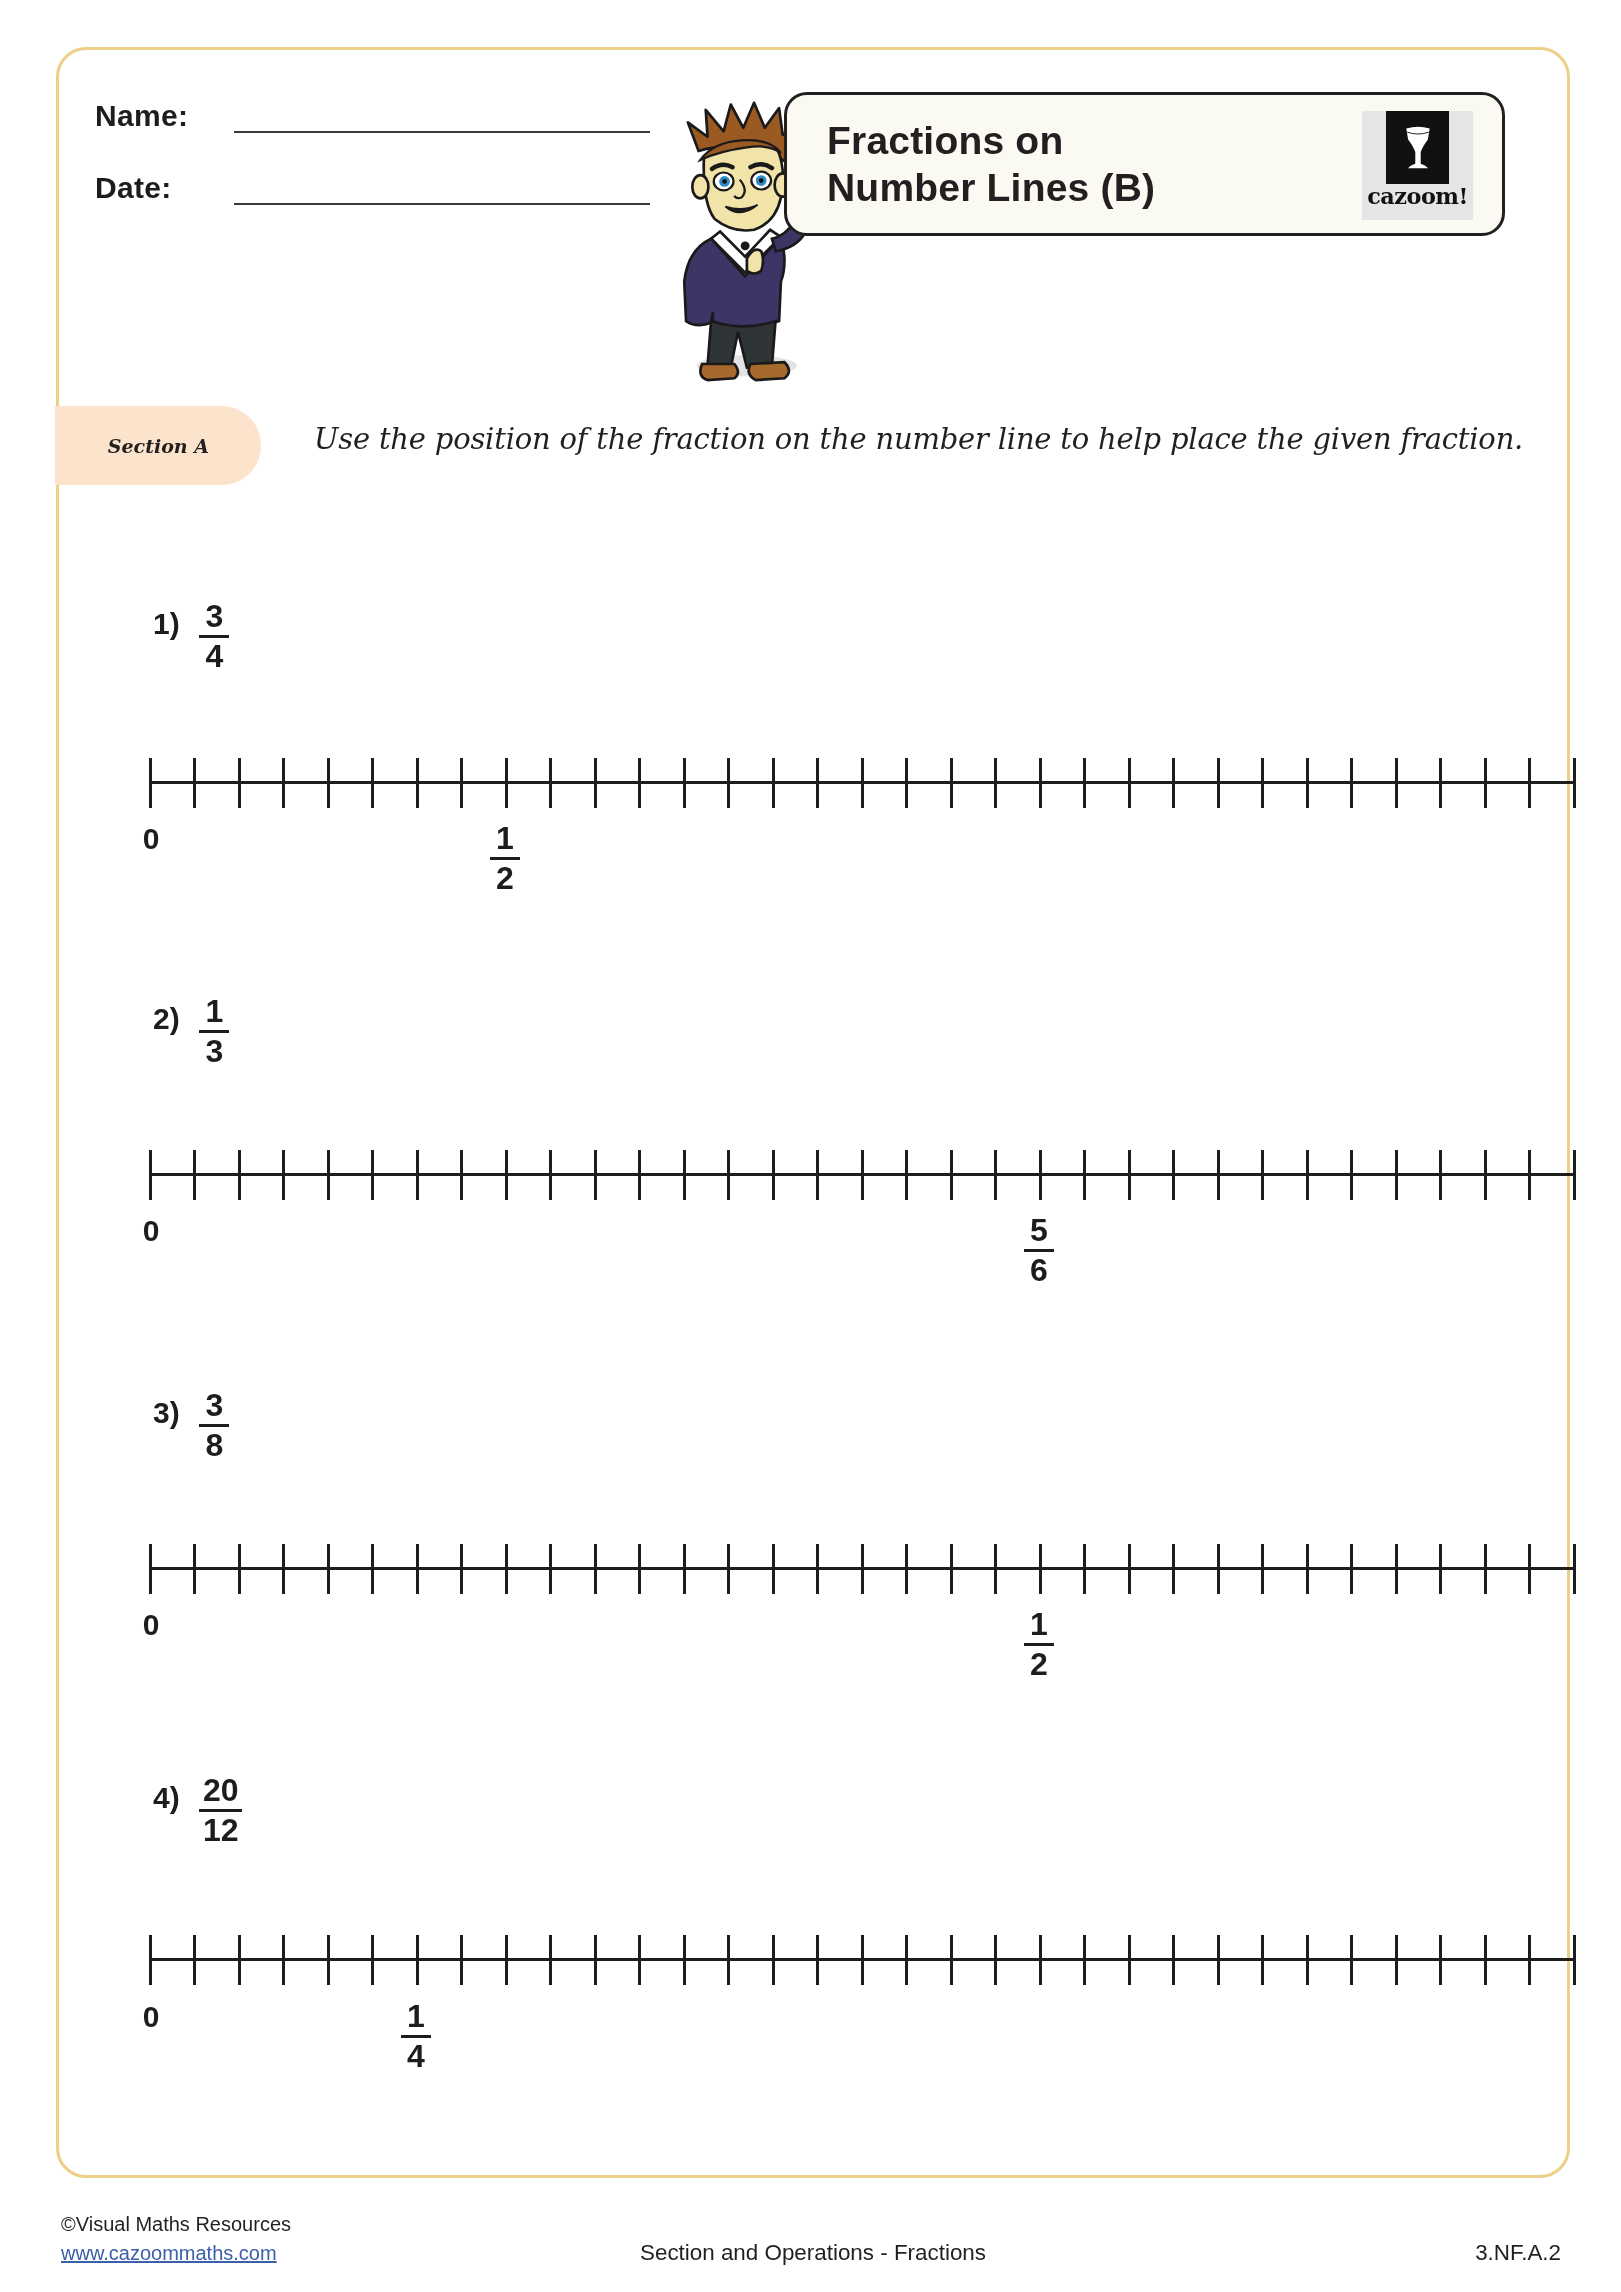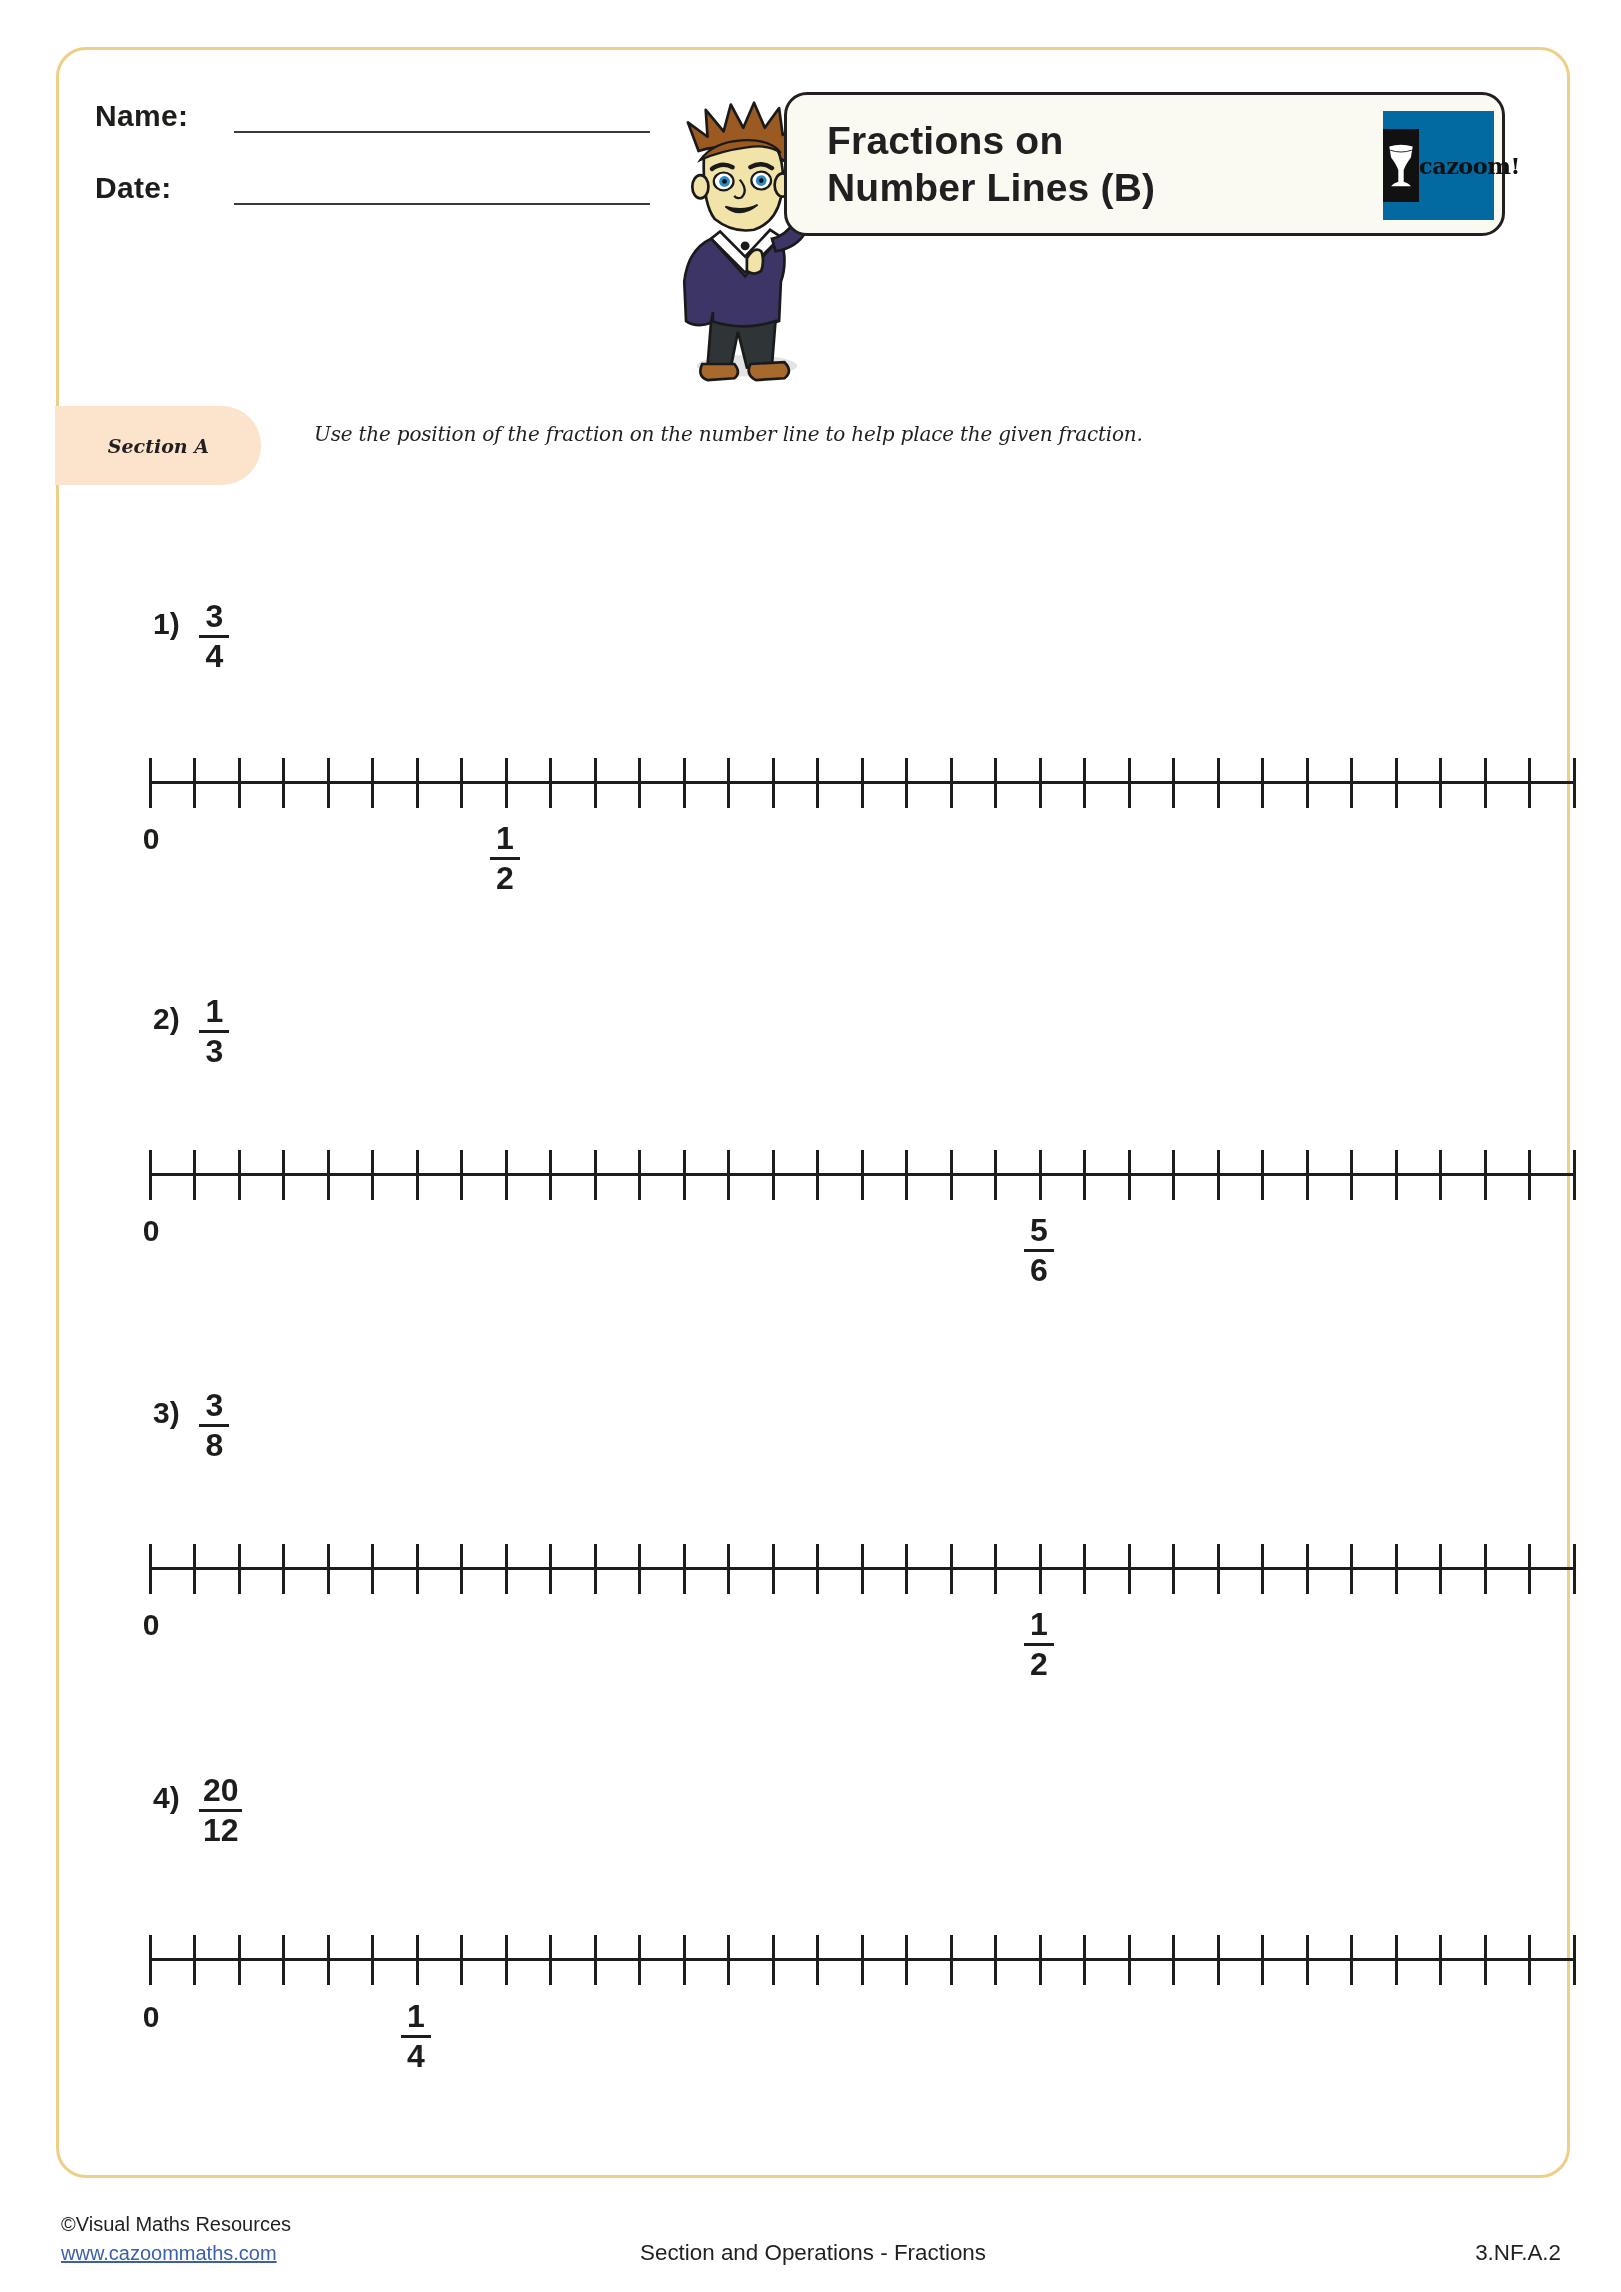--- a/index.html
+++ b/index.html
@@ -88,27 +88,27 @@
     top: 21.5px;
     font-size: 39px;
     font-weight: bold;
     line-height: 1.22;
     color: #231f20;
     letter-spacing: 0.2px;
     white-space: pre-line;
   }
   .brand-logo {
     position: absolute;
-    right: 8px;
+    right: 29px;
     top: 16px;
     width: 111px;
     height: 109px;
-    background: #0369a1;
+    background: #e5e5e5;
     display: flex;
-    flex-direction: row;
+    flex-direction: column;
     align-items: center;
     justify-content: flex-start;
   }
   .brand-mark {
     width: 63px;
     height: 73px;
     background: #111111;
     display: flex;
     align-items: center;
     justify-content: center;
@@ -142,21 +142,21 @@
     font-weight: bold;
     font-size: 19px;
     color: #231f20;
   }
   .section-instruction {
     position: absolute;
     left: 255px;
     top: 372px;
     font-family: "DejaVu Serif", serif;
     font-style: italic;
-    font-size: 20px;
+    font-size: 29px;
     color: #231f20;
     letter-spacing: -0.2px;
   }
 
   
   .question {
     position: absolute;
     left: 0;
     width: 100%;
   }

